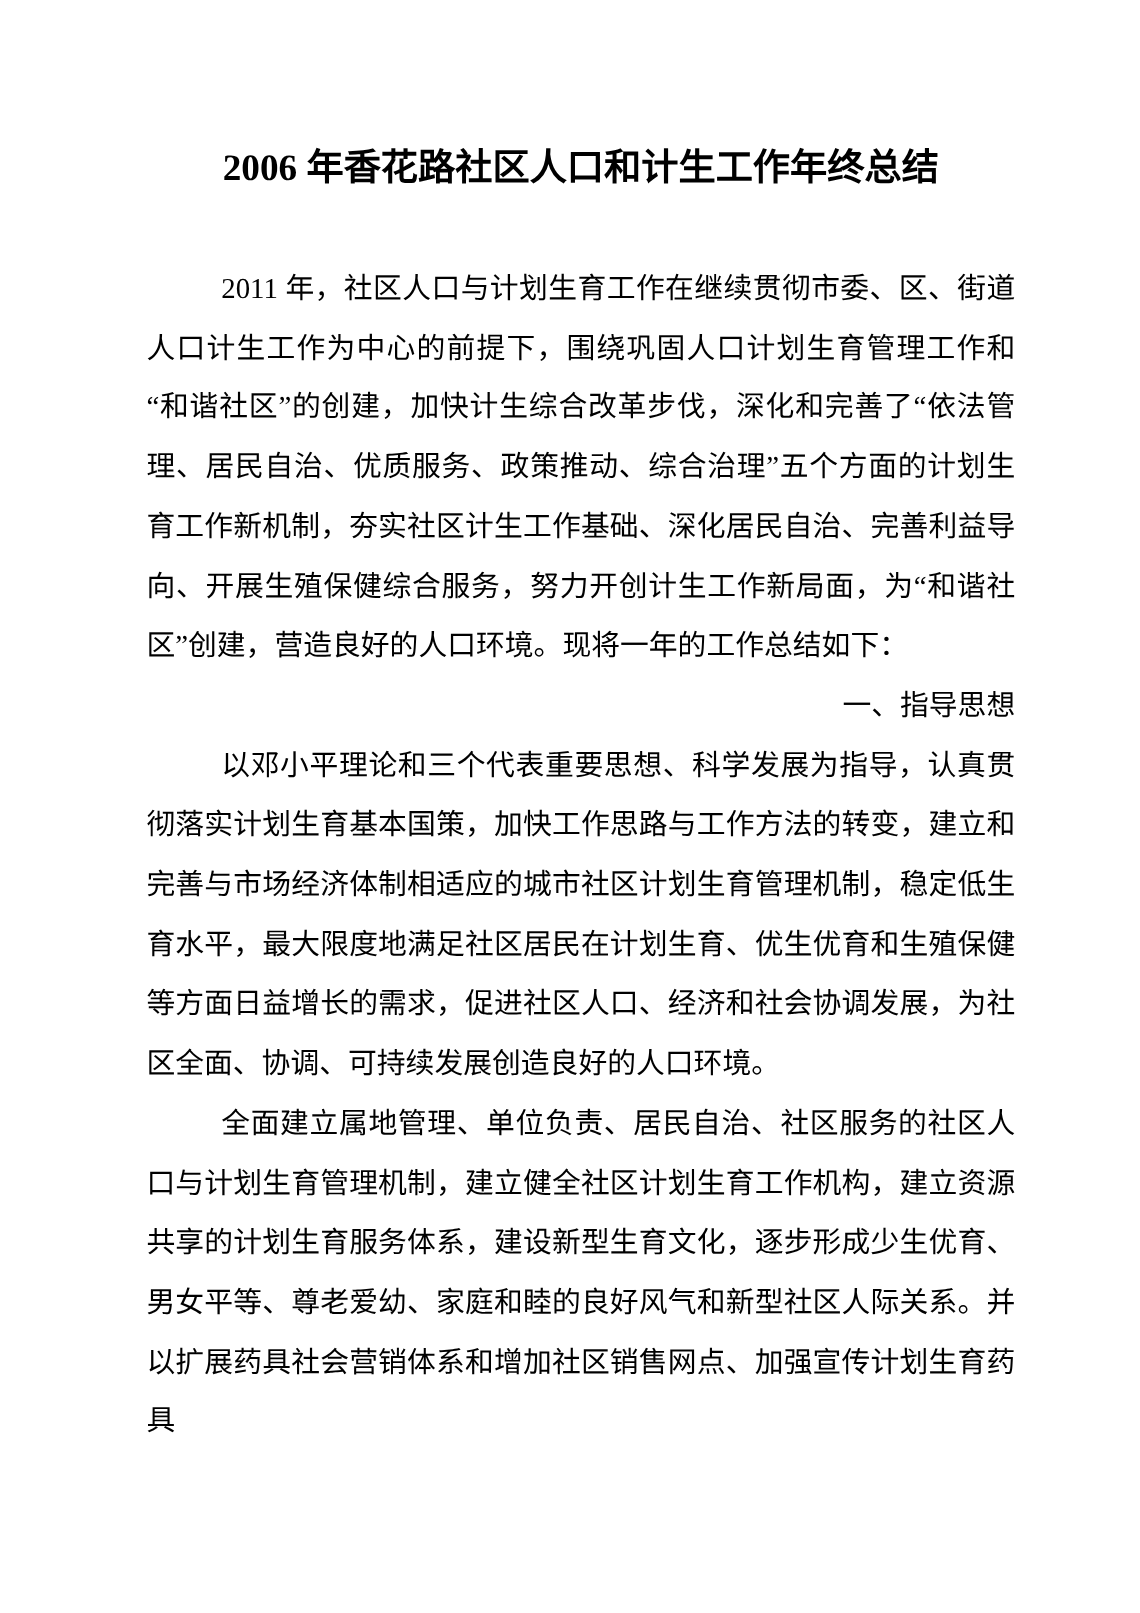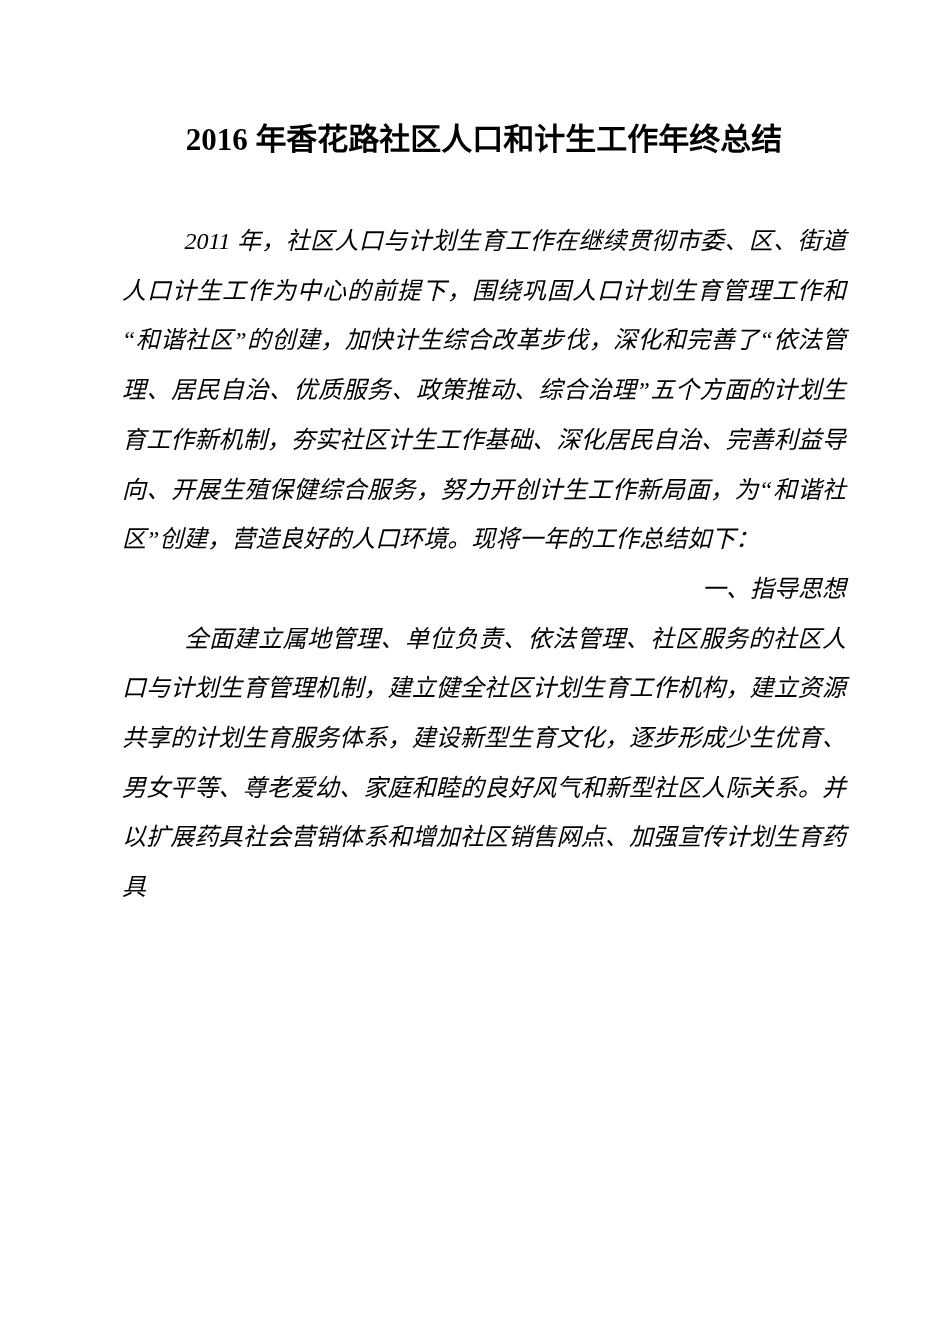--- a/index.html
+++ b/index.html
@@ -33,29 +33,29 @@
   .doc-body {
     margin-top: 53px;
     font-size: 24px;
     line-height: 49.7px;
     text-align: justify;
     text-justify: inter-character;
   }
   .doc-body p {
     margin: 0;
     text-indent: 2.6em;
-    font-style: italic;
   }
   .doc-body p.heading {
     text-align: right;
   }
 </style>
 </head>
 <body>
 
 <div class="page">
-  <h1 class="doc-title">2016 年香花路社区人口和计生工作年终总结</h1>
+  <h1 class="doc-title">2006 年香花路社区人口和计生工作年终总结</h1>
   <div class="doc-body">
       <p class="paragraph">2011 年，社区人口与计划生育工作在继续贯彻市委、区、街道人口计生工作为中心的前提下，围绕巩固人口计划生育管理工作和“和谐社区”的创建，加快计生综合改革步伐，深化和完善了“依法管理、居民自治、优质服务、政策推动、综合治理”五个方面的计划生育工作新机制，夯实社区计生工作基础、深化居民自治、完善利益导向、开展生殖保健综合服务，努力开创计生工作新局面，为“和谐社区”创建，营造良好的人口环境。现将一年的工作总结如下：</p>
       <p class="heading">一、指导思想</p>
-      <p class="paragraph">全面建立属地管理、单位负责、依法管理、社区服务的社区人口与计划生育管理机制，建立健全社区计划生育工作机构，建立资源共享的计划生育服务体系，建设新型生育文化，逐步形成少生优育、男女平等、尊老爱幼、家庭和睦的良好风气和新型社区人际关系。并以扩展药具社会营销体系和增加社区销售网点、加强宣传计划生育药具</p>
+      <p class="paragraph">以邓小平理论和三个代表重要思想、科学发展为指导，认真贯彻落实计划生育基本国策，加快工作思路与工作方法的转变，建立和完善与市场经济体制相适应的城市社区计划生育管理机制，稳定低生育水平，最大限度地满足社区居民在计划生育、优生优育和生殖保健等方面日益增长的需求，促进社区人口、经济和社会协调发展，为社区全面、协调、可持续发展创造良好的人口环境。</p>
+      <p class="paragraph">全面建立属地管理、单位负责、居民自治、社区服务的社区人口与计划生育管理机制，建立健全社区计划生育工作机构，建立资源共享的计划生育服务体系，建设新型生育文化，逐步形成少生优育、男女平等、尊老爱幼、家庭和睦的良好风气和新型社区人际关系。并以扩展药具社会营销体系和增加社区销售网点、加强宣传计划生育药具</p>
     </div>
 </div>
 
 </body></html>

